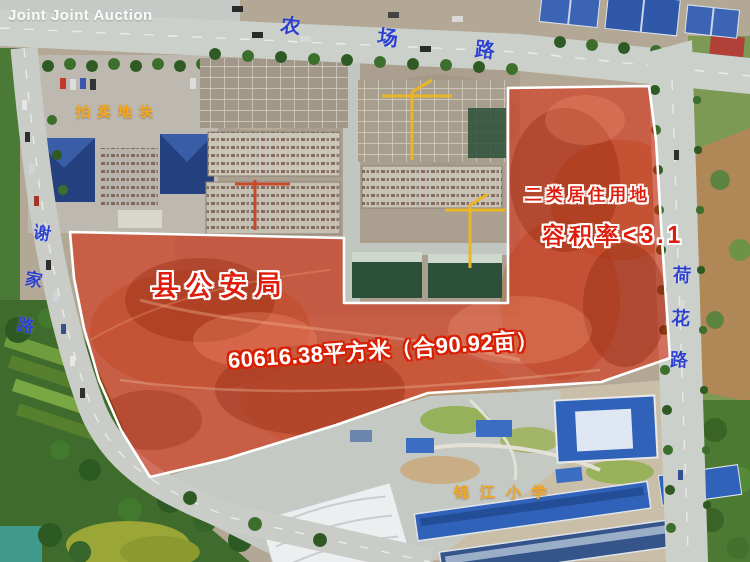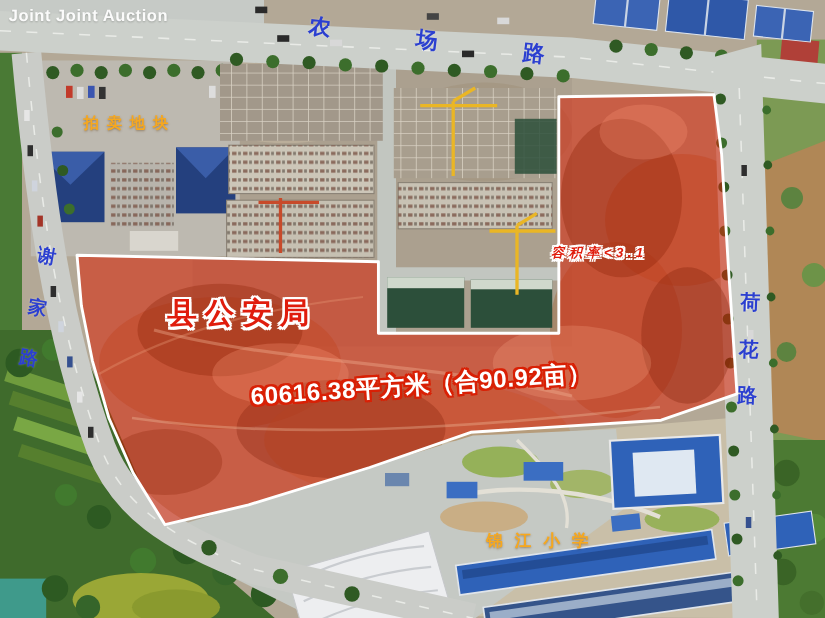--- a/index.html
+++ b/index.html
@@ -23,25 +23,25 @@
     color:#ffffff;
     text-shadow:-2px -2px 0 #d92005,2px -2px 0 #d92005,-2px 2px 0 #d92005,2px 2px 0 #d92005,
                 -2px 0 0 #d92005,2px 0 0 #d92005,0 -2px 0 #d92005,0 2px 0 #d92005;
   }
   #wm-line1{left:8px;top:7px;font-size:15px;letter-spacing:.5px;}
   #wm-line2{left:8px;top:26px;font-size:21px;letter-spacing:2px;}
   #road-north{left:282px;top:14px;font-size:20px;letter-spacing:78px;transform:rotate(7deg);transform-origin:left top;}
   #road-west{left:38px;top:210px;font-size:17px;letter-spacing:47px;transform:rotate(10deg);transform-origin:center top;}
   #road-east{left:674px;top:250px;font-size:18px;letter-spacing:43px;transform:rotate(2deg);transform-origin:center top;}
   #poi-police{left:76px;top:104px;font-size:14px;letter-spacing:7px;}
-  #poi-school{left:442px;top:484px;font-size:15px;letter-spacing:11px;}
+  #poi-school{left:454px;top:484px;font-size:15px;letter-spacing:11px;}
   #parcel-title{left:152px;top:272px;font-size:27px;letter-spacing:7px;}
   #parcel-area{left:228px;top:350px;font-size:22px;letter-spacing:.5px;transform:rotate(-4deg);transform-origin:left center;}
   #zoning1{left:525px;top:186px;font-size:17px;letter-spacing:4px;}
-  #zoning2{left:501px;top:224px;font-size:12px;letter-spacing:4px;font-style:italic;}
+  #zoning2{left:542px;top:224px;font-size:23px;letter-spacing:4px;}
 </style>
 </head>
 <body>
 
 <div id="stage">
 
   <svg id="scene" width="750" height="562" viewBox="0 0 750 562">
     <defs>
       <pattern id="win" width="10" height="8" patternUnits="userSpaceOnUse">
         <rect width="10" height="8" fill="none"></rect>
@@ -318,15 +318,16 @@
 
   <div class="lbl road-label" id="road-north">农场路</div>
   <div class="lbl road-label vert" id="road-west">谢家路</div>
   <div class="lbl road-label vert" id="road-east">荷花路</div>
 
   <div class="lbl poi-label" id="poi-police">拍卖地块</div>
   <div class="lbl poi-label" id="poi-school">锦江小学</div>
 
   <div class="lbl outline-white" id="parcel-title">县公安局</div>
   <div class="lbl outline-red" id="parcel-area">60616.38平方米（合90.92亩）</div>
+  <div class="lbl outline-white" id="zoning1">二类居住用地</div>
   <div class="lbl outline-white" id="zoning2">容积率&lt;3.1</div>
 
 </div>
 
 </body></html>

